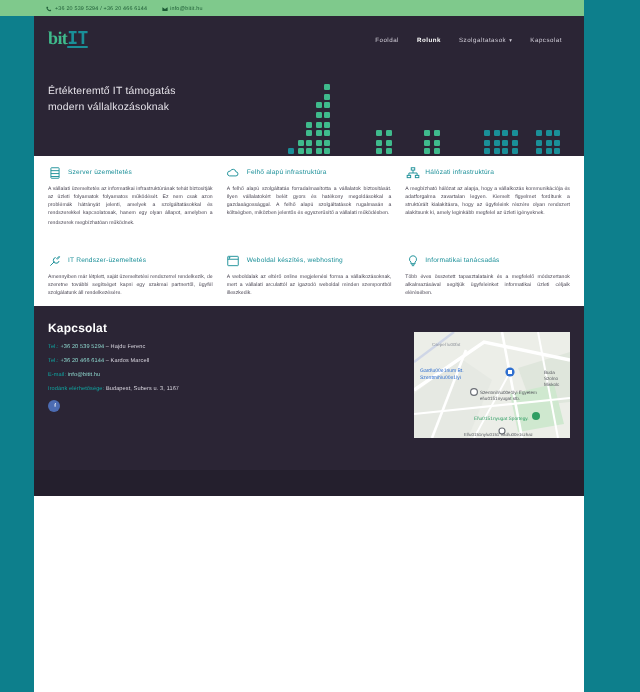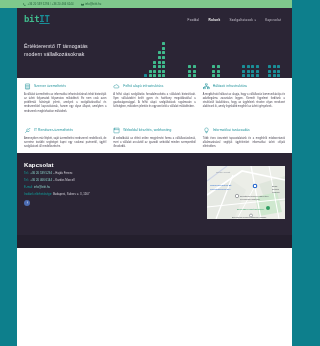--- a/index.html
+++ b/index.html
@@ -17,21 +17,21 @@
   
   .topbar{height:8px;background:#7fc98c;display:flex;align-items:center;padding:0 6px;gap:7px;}
   .topbar .tb-item{display:flex;align-items:center;gap:1.5px;}
   .topbar .tb-text{font-size:2.7px;color:#1d5b35;letter-spacing:.1px;white-space:nowrap;}
   .tb-ico{width:3px;height:3px;color:#1d5b35;display:block;}
   .tb-ico svg{width:3px;height:3px;display:block;fill:#1d5b35;}
 
   
   .header{height:23px;background:#2b2535;display:flex;align-items:center;padding:0 7px;}
   .logo{font-size:9px;font-weight:bold;letter-spacing:-.3px;line-height:1;font-family:"DejaVu Sans Mono","Liberation Mono",monospace;}
-  .logo .b{color:#3fba8c;}
+  .logo .b{color:#3fba8c;font-family:Liberation Serif, serif;}
   .logo .i{color:#1a8f98;text-decoration:underline;}
   .nav{margin-left:auto;display:flex;align-items:center;gap:9px;padding-right:4px;}
   .nav a{font-size:3.1px;color:#cfcbd6;text-decoration:none;letter-spacing:.25px;white-space:nowrap;}
   .nav a.active{color:#ffffff;font-weight:bold;}
   .nav .caret{font-size:2.6px;color:#cfcbd6;margin-left:1.5px;}
 
   
   .hero{position:relative;height:47px;background:#2b2535;overflow:hidden;}
   .hero-txt{position:absolute;left:7px;top:11px;color:#e6e3ea;font-size:5.2px;line-height:1.55;letter-spacing:.1px;}
   .dots{position:absolute;right:0;top:0;height:47px;width:152px;}

